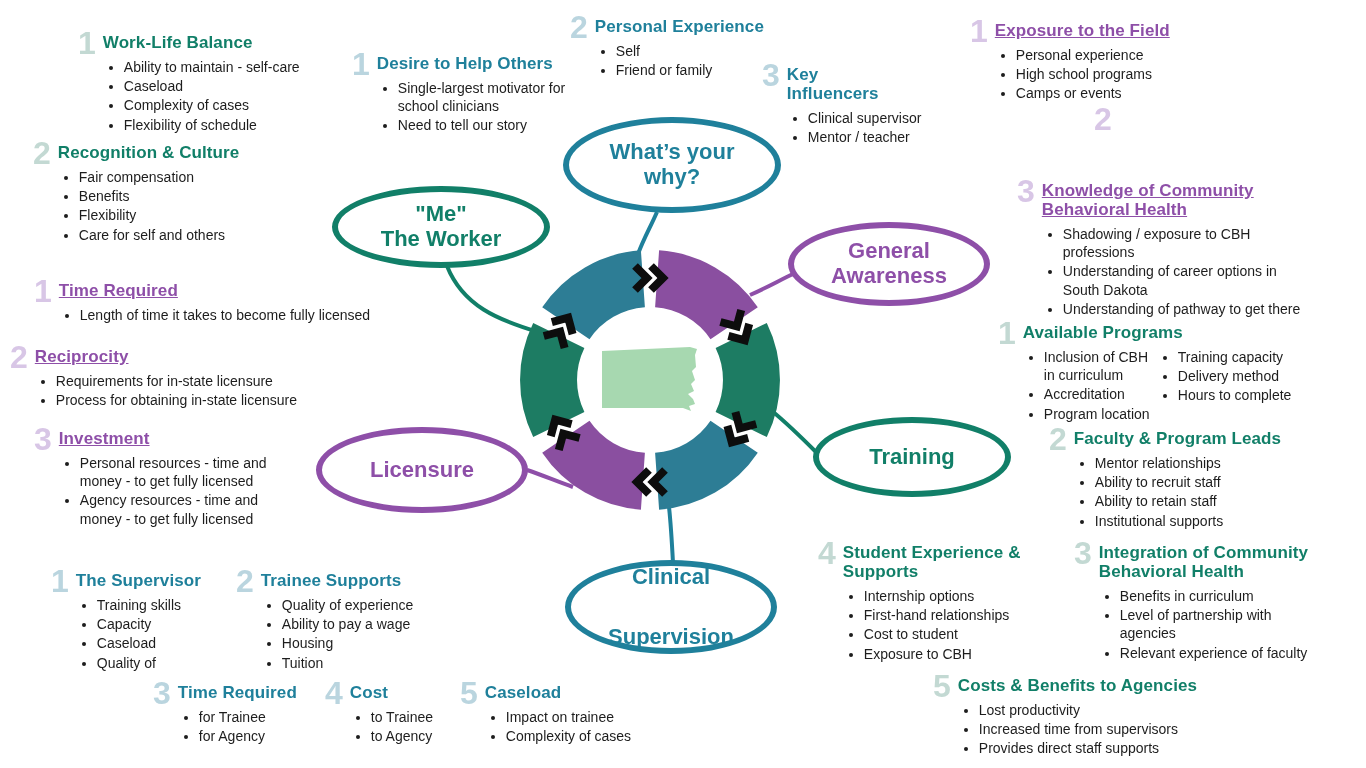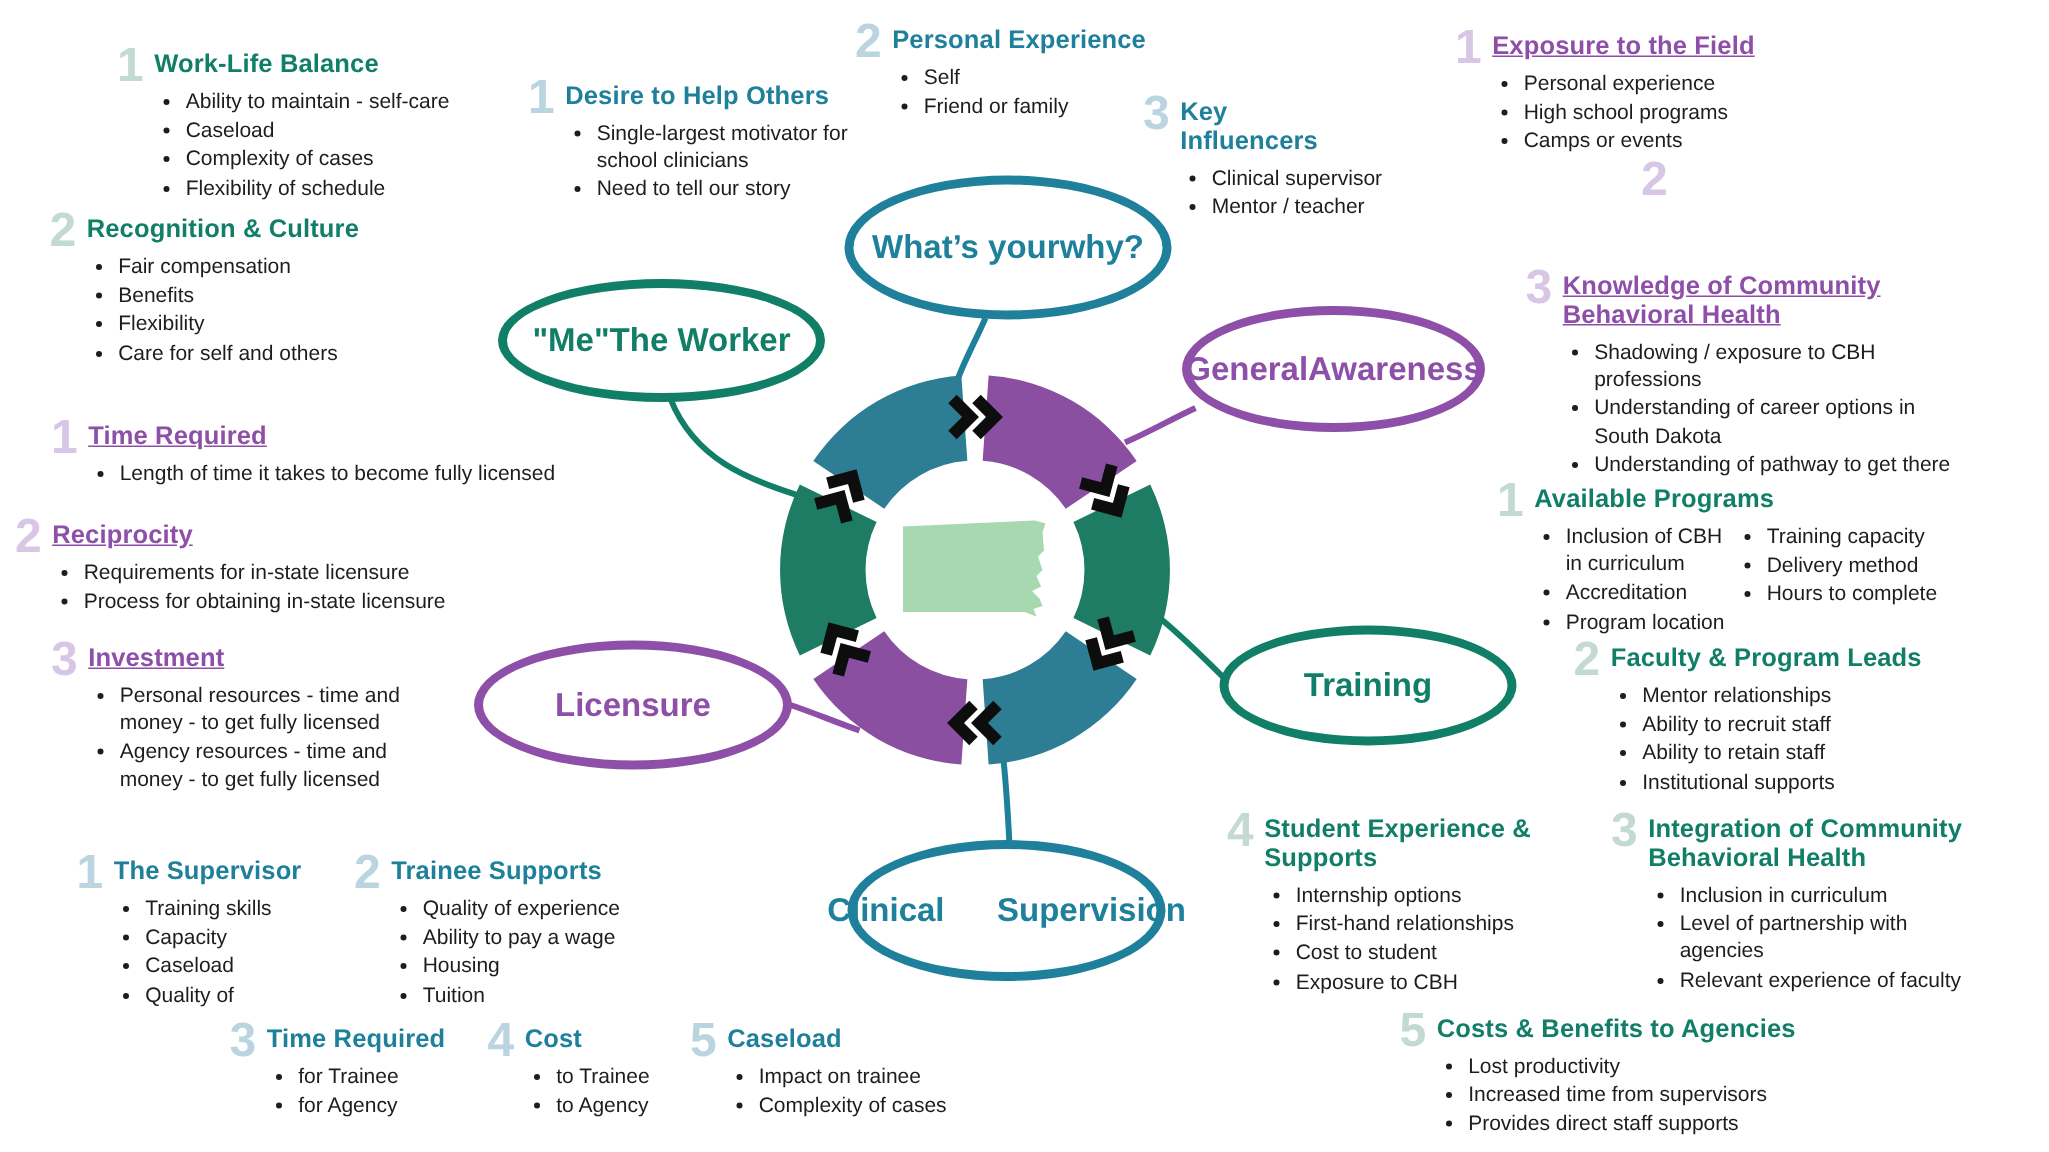--- a/index.html
+++ b/index.html
@@ -52,28 +52,28 @@
   #sec-student-experience { left:818px; top:542px; }
   #sec-student-experience .title { max-width:200px; }
   #sec-student-experience ul { max-width:210px; }
   #sec-integration-cbh { left:1074px; top:542px; }
   #sec-integration-cbh .title { max-width:235px; }
   #sec-integration-cbh ul { max-width:225px; }
   #sec-costs-benefits { left:933px; top:675px; }
 
   
   .bubble { position:absolute; z-index:1; background:#fff; border:6px solid; border-radius:50%;
-            display:flex; align-items:center; justify-content:center;
+            display:flex; flex-direction:column; align-items:center; justify-content:center;
             text-align:center; font-size:22px; font-weight:600; line-height:1.13; }
   .bubble.t-green  { border-color:var(--green);  color:var(--green); }
   .bubble.t-teal   { border-color:var(--teal);   color:var(--teal); }
   .bubble.t-purple { border-color:var(--purple); color:var(--purple); }
   #bubble-me-worker { left:332px; top:186px; width:218px; height:82px; }
   #bubble-whats-your-why { left:563px; top:117px; width:218px; height:96px; }
-  #bubble-general-awareness { left:788px; top:204px; width:202px; height:84px; }
+  #bubble-general-awareness { left:788px; top:222px; width:202px; height:84px; }
   #bubble-training { left:813px; top:417px; width:198px; height:80px;align-items:center; }
   #bubble-clinical-supervision { left:565px; top:560px; width:212px; height:94px;gap:35px; }
   #bubble-licensure { left:316px; top:427px; width:212px; height:86px; }
 
   
   .chev { fill:none; stroke:var(--arrow); stroke-width:8; stroke-linecap:butt; stroke-linejoin:miter; }
   .conn { fill:none; stroke-width:4; }
   .c-green { stroke:var(--green); }
   .c-teal { stroke:var(--teal); }
   .c-purple { stroke:var(--purple); }
@@ -390,21 +390,21 @@
             </ul>
           </div>
     </div>
   </div>
       <div class="section t-green" id="sec-integration-cbh">
     <span class="num">3</span>
     <div class="content">
       <div class="title">Integration of Community Behavioral Health</div>
       <div class="bullets">
             <ul>
-              <li>Inclusion in curriculum</li>
+              <li>Benefits in curriculum</li>
               <li>Level of partnership with agencies</li>
               <li>Relevant experience of faculty</li>
             </ul>
           </div>
     </div>
   </div>
       <div class="section t-green" id="sec-costs-benefits">
     <span class="num">5</span>
     <div class="content">
       <div class="title">Costs &amp; Benefits to Agencies</div>

